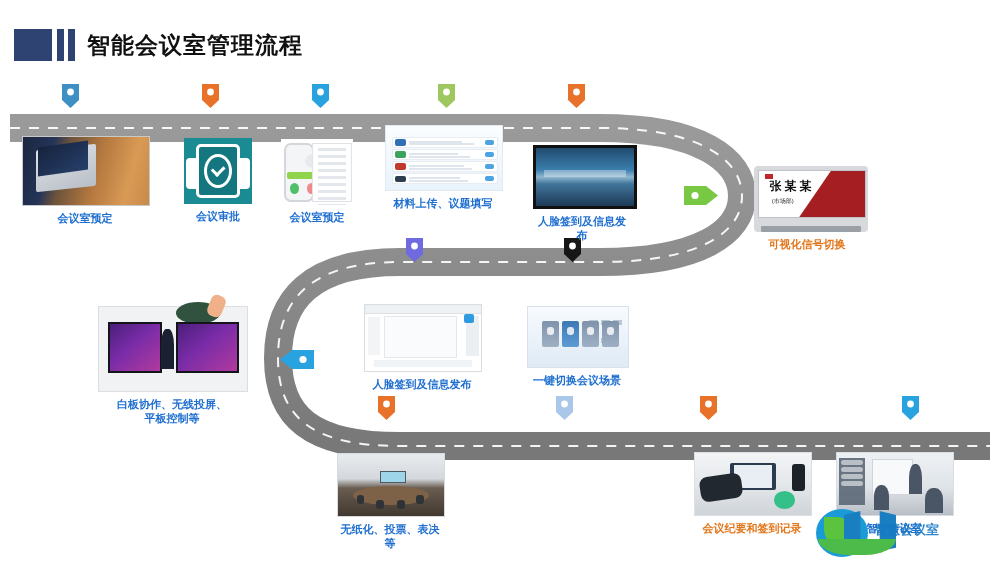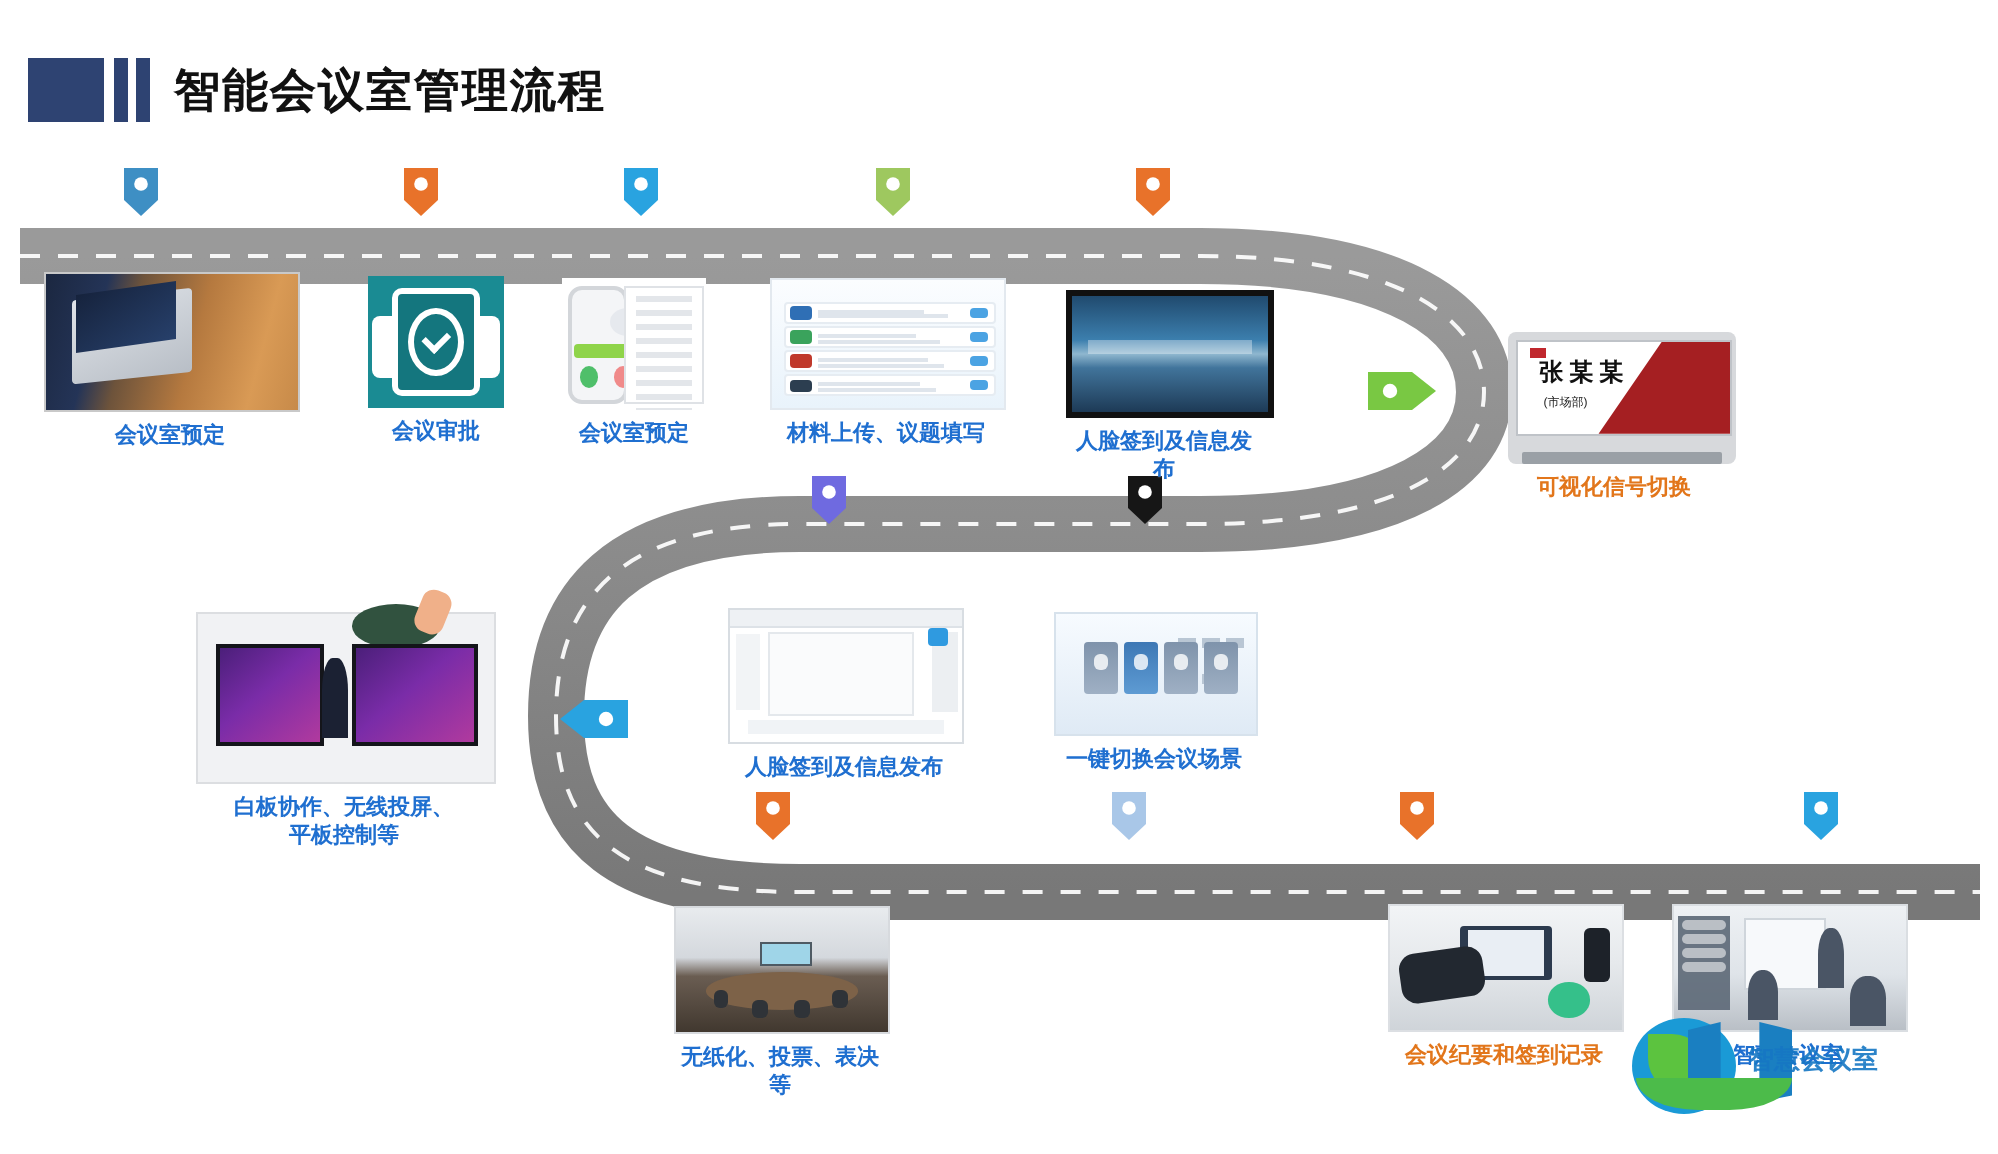--- a/index.html
+++ b/index.html
@@ -306,21 +306,21 @@
           <i></i>
           <i></i>
           <i></i>
           <i></i>
           <i></i>
       </div>
     </div>
     <div class="cap">会议室预定</div>
   </div>
 
-  <div class="node" style="left:385px;top:139px;width:116px;">
+  <div class="node" style="left:385px;top:125px;width:116px;">
     <div class="thumb ph-mat" style="width:116px;height:64px;">
       <div class="row" style="top:17%;">
         <div class="ic" style="background:#2f6fb5;"></div>
           <div class="ln" style="top:32%;width:50%;"></div>
           <div class="ln" style="top:62%;width:62%;"></div>
           <div class="bt"></div>
       </div>
       <div class="row" style="top:36%;">
         <div class="ic" style="background:#3aa35c;"></div>
           <div class="ln" style="top:32%;width:46%;"></div>

